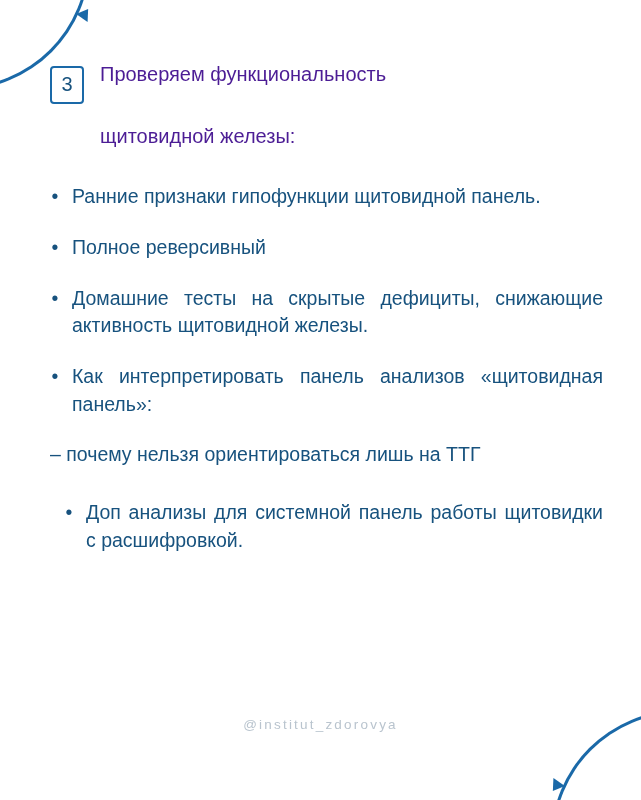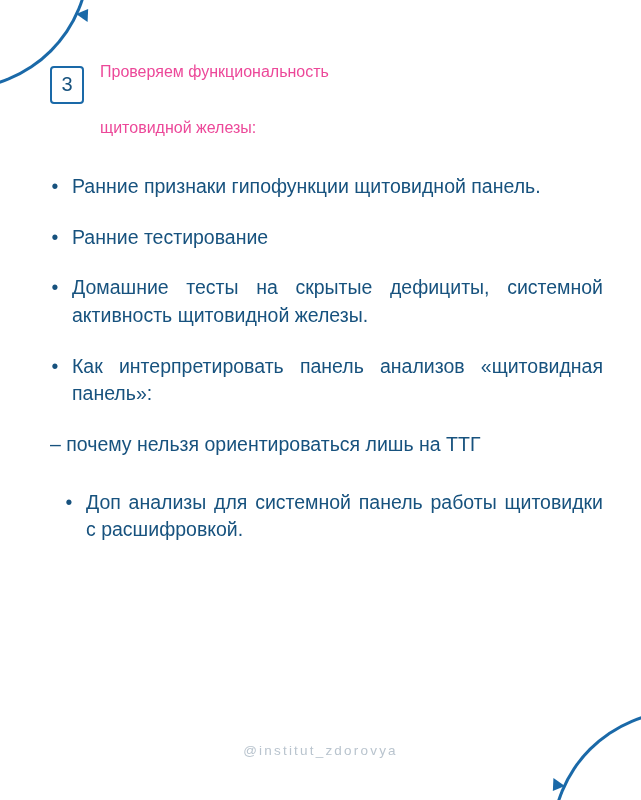--- a/index.html
+++ b/index.html
@@ -86,22 +86,22 @@
     border: 2px solid #1a69a8;
     border-radius: 4px;
     color: #17527e;
     font-size: 20px;
     line-height: 32px;
     text-align: center;
     font-family: "Liberation Sans", sans-serif;
     margin-top: 4px;
   }
   .title {
-    color: #ec4899;
-    font-size: 16px;
+    color: #4c1d95;
+    font-size: 20px;
     line-height: 1.28;
     font-family: "Liberation Sans", sans-serif;
     text-align: justify;
     text-align-last: left;
     max-width: 498px;
     letter-spacing: 0px;
   }
   .title .line2 {
     display: block;
     text-align: left;
@@ -146,21 +146,21 @@
 
   .bullet.indented {
     margin-left: 14px;
     margin-top: 30px;
   }
 
   .handle {
     position: absolute;
     left: 0;
     right: 0;
-    bottom: 42px;
+    bottom: 68px;
     text-align: center;
     color: #b9c4ce;
     font-size: 13.5px;
     letter-spacing: 2.2px;
     font-family: "Liberation Sans", sans-serif;
   }
 </style>
 </head>
 <body>
 
@@ -184,26 +184,26 @@
 
     <div class="body">
 
       <div class="bullet">
         <span class="dot">•</span>
         <span class="txt">Ранние признаки гипофункции щитовидной панель.</span>
       </div>
 
       <div class="bullet">
         <span class="dot">•</span>
-        <span class="txt">Ранние тестирование</span>
-      </div>
-
-      <div class="bullet">
-        <span class="dot">•</span>
-        <span class="txt">Домашние тесты на скрытые дефициты, системной активность щитовидной железы.</span>
+        <span class="txt">Полное реверсивный</span>
+      </div>
+
+      <div class="bullet">
+        <span class="dot">•</span>
+        <span class="txt">Домашние тесты на скрытые дефициты, снижающие активность щитовидной железы.</span>
       </div>
 
       <div class="bullet">
         <span class="dot">•</span>
         <span class="txt">Как интерпретировать панель анализов «щитовидная панель»:</span>
       </div>
 
       <div class="para tight">– почему нельзя ориентироваться лишь на ТТГ</div>
 
 

